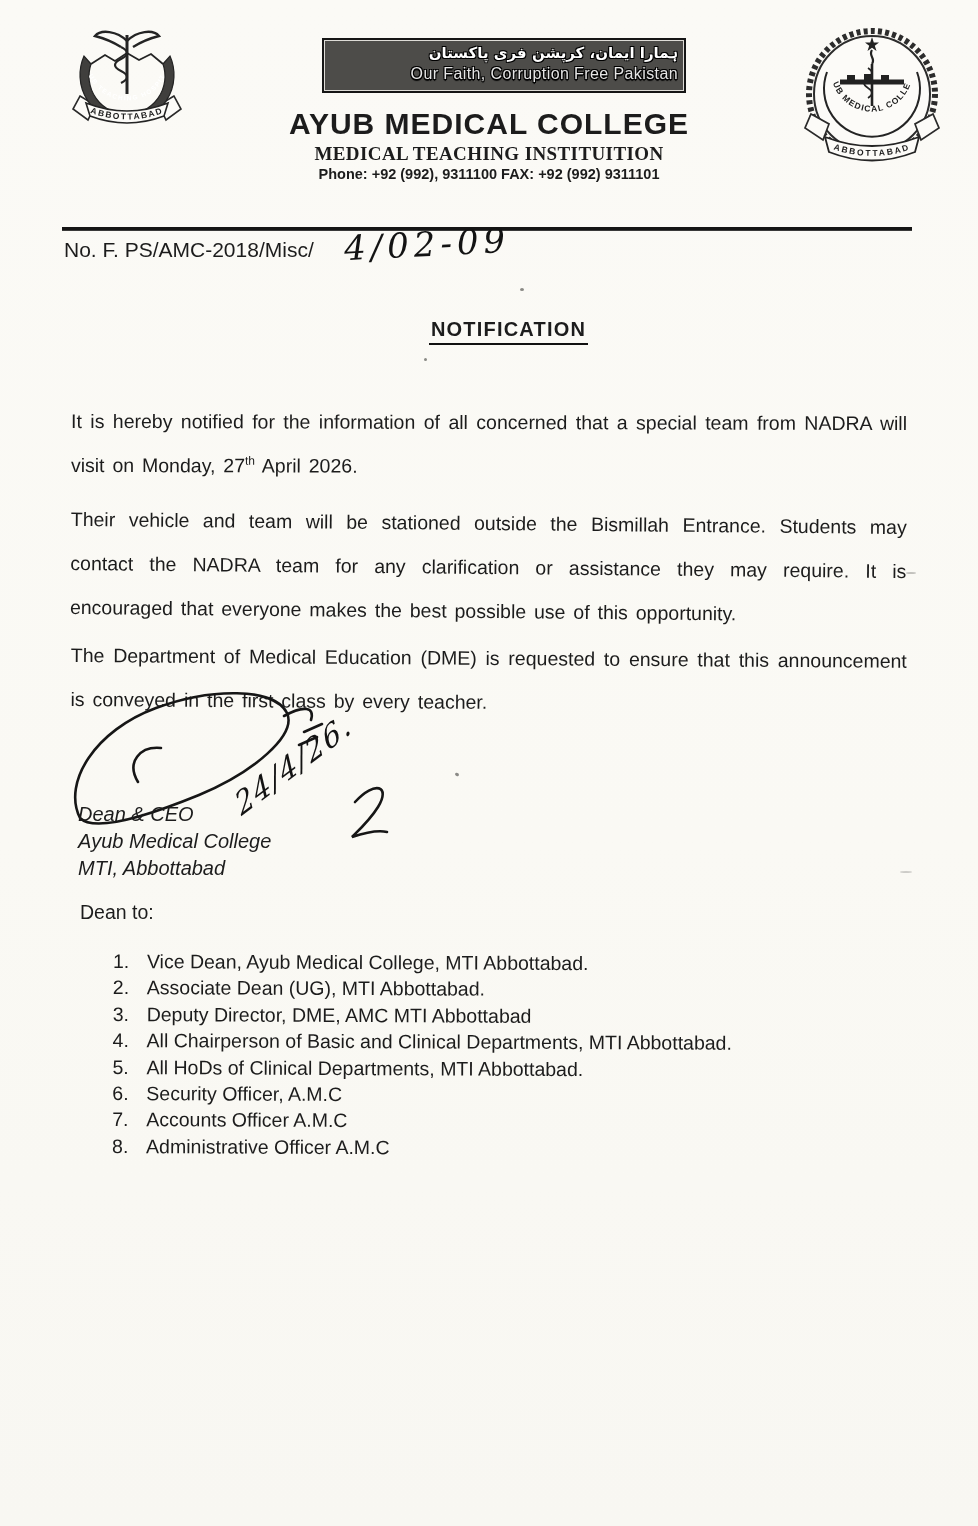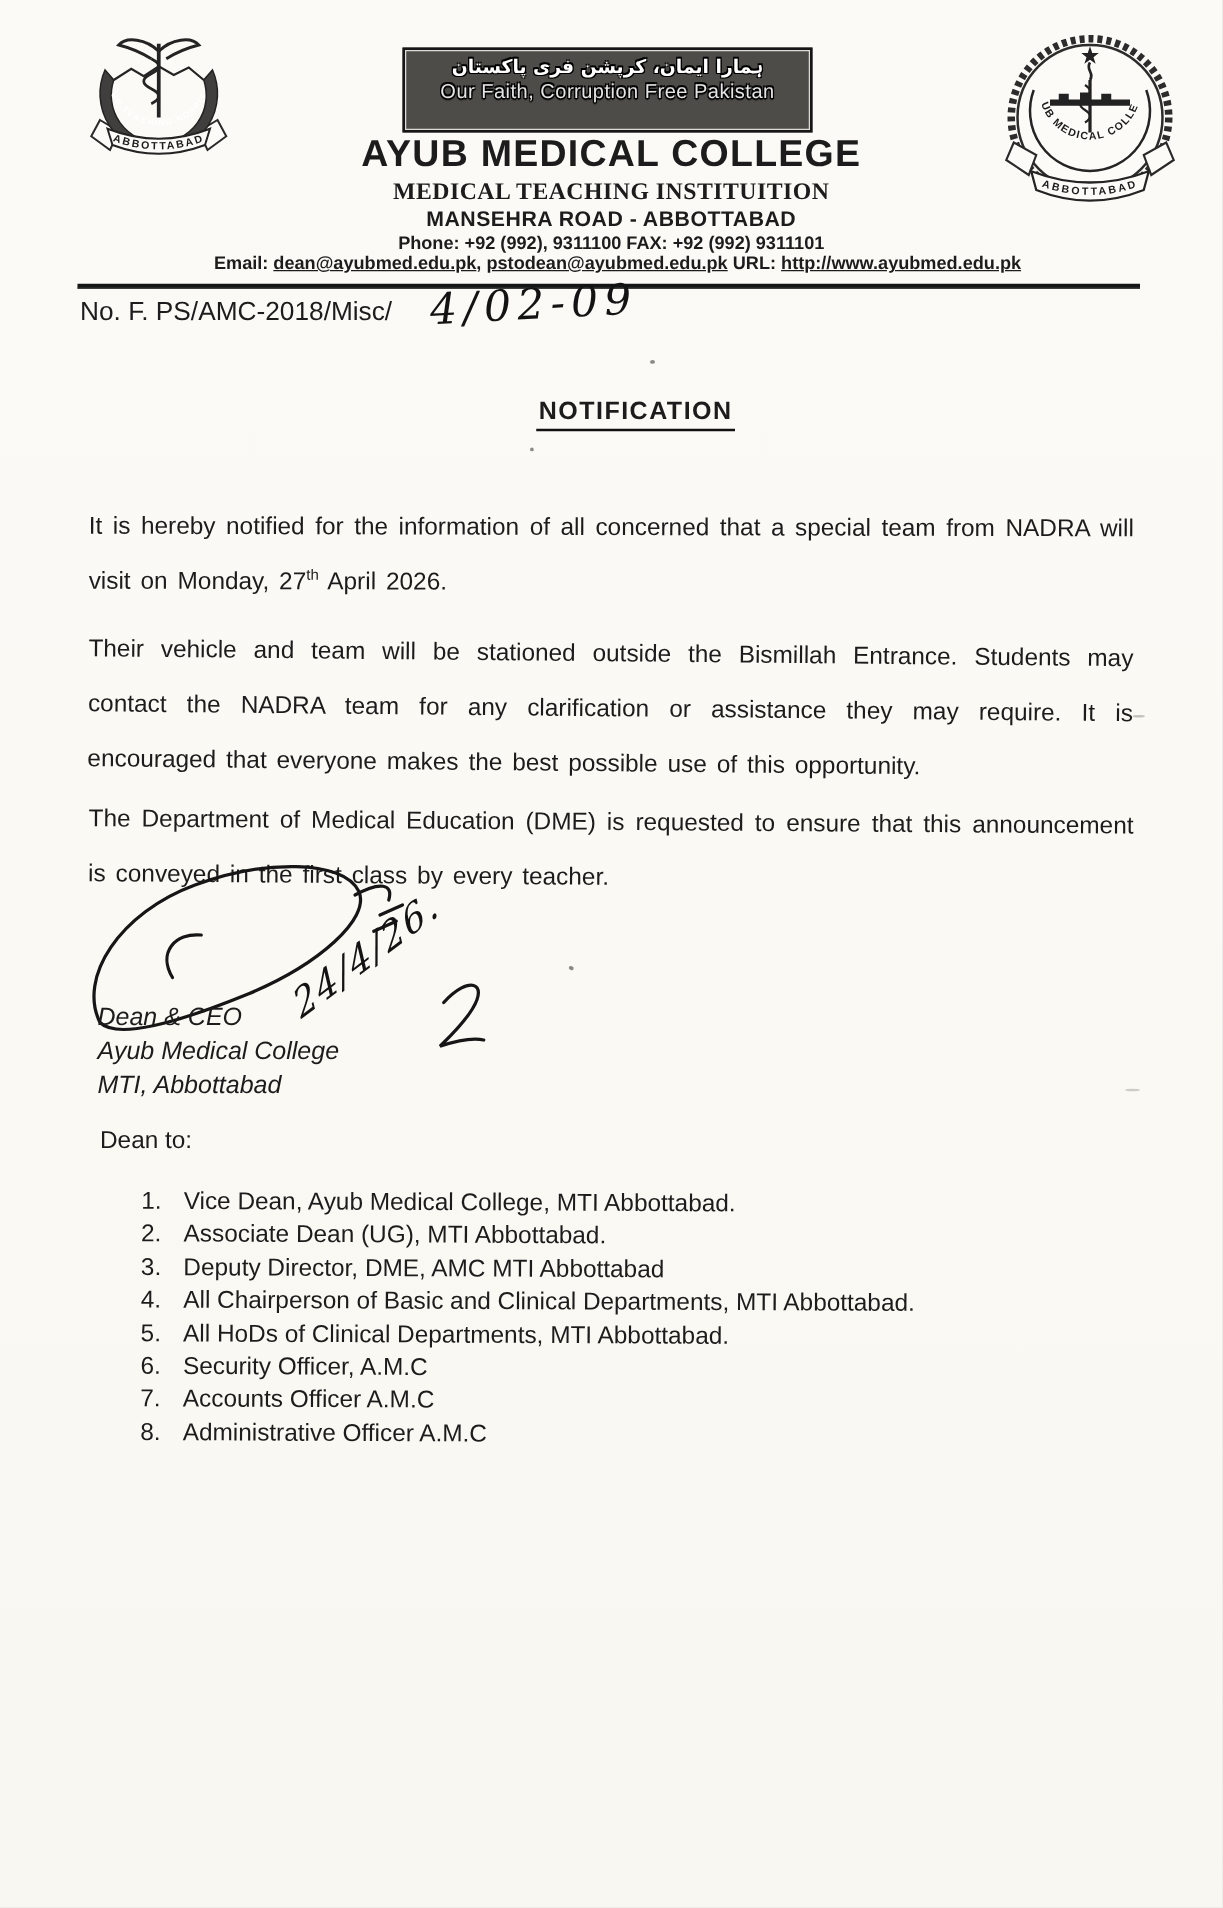--- a/index.html
+++ b/index.html
@@ -5,23 +5,23 @@
   html,body{margin:0;padding:0;background:#e9e8e6;}
   .page{
     position:relative;width:978px;height:1526px;margin:0 auto;
     background:linear-gradient(180deg,#fbfaf6 0%,#faf9f4 55%,#f8f7f2 100%);
     font-family:"Liberation Sans",sans-serif;color:#1c1c1c;overflow:hidden;
   }
   
   .crest-left{position:absolute;left:60px;top:24px;width:134px;height:114px;}
   .seal-right{position:absolute;left:796px;top:20px;width:152px;height:160px;}
   .banner{
-    position:absolute;left:322px;top:38px;width:328px;
+    position:absolute;left:322px;top:38px;width:364px;
     background:#4d4c49;border:2px solid #161616;box-shadow:inset 0 0 0 1px #dddbd6;
-    text-align:center;padding:3px 6px 20px;box-sizing:border-box;
+    text-align:right;padding:3px 6px 7px;box-sizing:border-box;
   }
   .banner .urdu{
     direction:rtl;font-family:"DejaVu Sans",sans-serif;font-weight:bold;font-size:15px;
     color:#fff;text-shadow:-1px -1px 0 #000,1px -1px 0 #000,-1px 1px 0 #000,1px 1px 0 #000;
     line-height:20px;
   }
   .banner .eng{
     font-weight:normal;font-size:16px;letter-spacing:.4px;color:#e5e5e5;
     text-shadow:-1px -1px 0 #000,1px -1px 0 #000,-1px 1px 0 #000,1px 1px 0 #000,0 2px 1px #000;
     line-height:21px;
@@ -128,24 +128,22 @@
     </text>
     <path d="M29 117 Q76 135 123 117 L119 132 Q76 149 33 132 Z" fill="#fcfbf8" stroke="#242424" stroke-width="1.8"></path>
     <text font-family="Liberation Sans, sans-serif" font-size="8.5" letter-spacing="2" fill="#1c1c1c" font-weight="bold">
       <textPath href="#rsRib" startOffset="50%" text-anchor="middle">ABBOTTABAD</textPath>
     </text>
   </svg>
 
   <div class="hdr-center">
     <div class="college-name">AYUB MEDICAL COLLEGE</div>
     <div class="institution">MEDICAL TEACHING INSTITUITION</div>
-    <div class="address">MANSEHRA ROAD - ABBOTTABAD</div>
     <div class="phone">Phone: +92 (992), 9311100 FAX: +92 (992) 9311101</div>
   </div>
-  <div class="emailrow"><span>Email: </span><span class="u">dean@ayubmed.edu.pk</span><span>, </span><span class="u">pstodean@ayubmed.edu.pk</span><span> URL: </span><span class="u">http://www.ayubmed.edu.pk</span></div>
 
   <div class="rule"></div>
 
   <div class="refline">No. F. PS/AMC-2018/Misc/</div>
   <div class="ref-hand hand">4/02-09</div>
 
   <div class="doc-title">
     <span>NOTIFICATION</span>
   </div>
 

